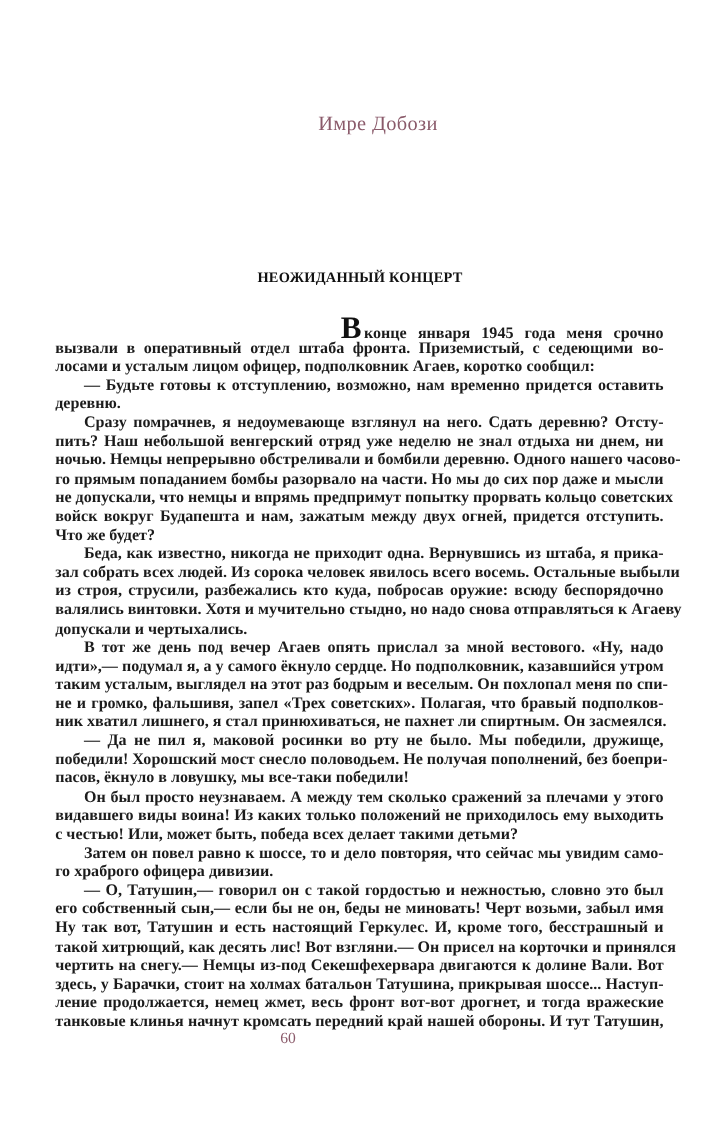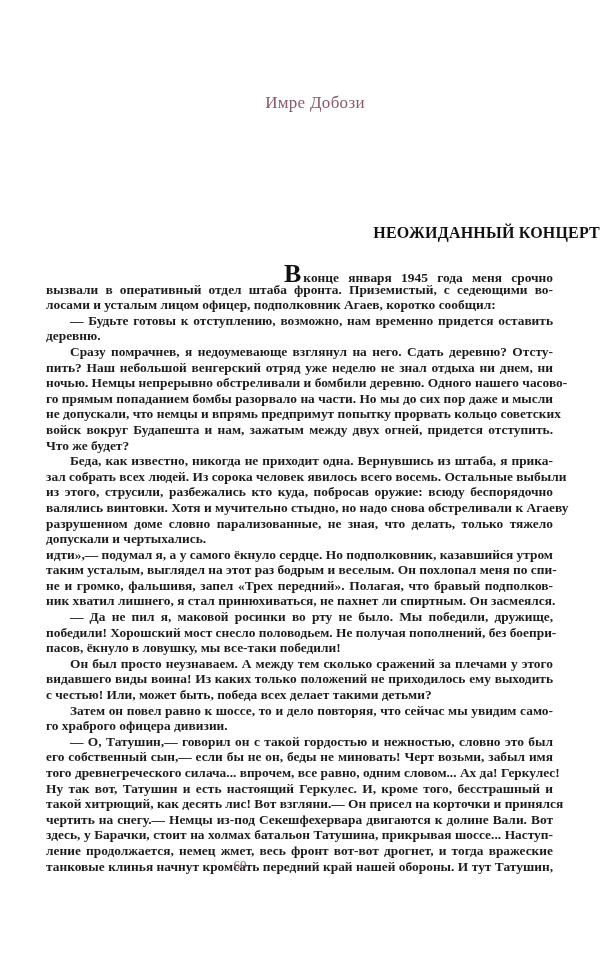--- a/index.html
+++ b/index.html
@@ -5,22 +5,22 @@
   html, body { margin: 0; padding: 0; }
   body {
     width: 600px; height: 953px; background: #ffffff; position: relative;
     overflow: hidden; font-family: "Liberation Serif", "DejaVu Serif", serif; color: #1a1a1a;
   }
   .author {
     position: absolute; left: 15px; width: 600px; top: 93px; text-align: center;
     font-size: 17px; font-weight: normal; color: #8a5a6a; letter-spacing: 0.3px;
   }
   .story-title {
-    position: absolute; left: 0; width: 600px; top: 224px; text-align: right;
-    font-size: 16px; font-weight: bold; color: #111; letter-spacing: 0.2px;
+    position: absolute; left: 0; width: 600px; top: 224px; text-align: center;
+    font-size: 12px; font-weight: bold; color: #111; letter-spacing: 0.2px;
   }
   .body-text {
     position: absolute; left: 46px; width: 507px; top: 266px;
     font-size: 13.4px; line-height: 15.6px; text-align: justify; font-weight: bold;
     color: #1c1c1c;
   }
   .line { display: block; white-space: nowrap; text-align-last: justify; text-align: justify; height: 15.6px; overflow: visible; }
   .line.last { text-align-last: left; }
   .line.first { padding-left: 238px; }
   .line.indent { padding-left: 24px; }
@@ -44,39 +44,38 @@
     <span class="line last">деревню.</span>
     <span class="line indent">Сразу помрачнев, я недоумевающе взглянул на него. Сдать деревню? Отсту-</span>
     <span class="line">пить? Наш небольшой венгерский отряд уже неделю не знал отдыха ни днем, ни</span>
     <span class="line">ночью. Немцы непрерывно обстреливали и бомбили деревню. Одного нашего часово-</span>
     <span class="line">го прямым попаданием бомбы разорвало на части. Но мы до сих пор даже и мысли</span>
     <span class="line">не допускали, что немцы и впрямь предпримут попытку прорвать кольцо советских</span>
     <span class="line">войск вокруг Будапешта и нам, зажатым между двух огней, придется отступить.</span>
     <span class="line last">Что же будет?</span>
     <span class="line indent">Беда, как известно, никогда не приходит одна. Вернувшись из штаба, я прика-</span>
     <span class="line">зал собрать всех людей. Из сорока человек явилось всего восемь. Остальные выбыли</span>
-    <span class="line">из этого, струсили, разбежались кто куда, побросав оружие: всюду беспорядочно</span>
-    <span class="line">валялись винтовки. Хотя и мучительно стыдно, но надо снова обстреливали к Агаеву</span>
-    <span class="line">разрушенном доме словно парализованные, не зная, что делать, только тяжело</span>
+    <span class="line">из строя, струсили, разбежались кто куда, побросав оружие: всюду беспорядочно</span>
+    <span class="line">валялись винтовки. Хотя и мучительно стыдно, но надо снова отправляться к Агаеву</span>
     <span class="line last">допускали и чертыхались.</span>
+    <span class="line indent">В тот же день под вечер Агаев опять прислал за мной вестового. «Ну, надо</span>
     <span class="line">идти»,— подумал я, а у самого ёкнуло сердце. Но подполковник, казавшийся утром</span>
     <span class="line">таким усталым, выглядел на этот раз бодрым и веселым. Он похлопал меня по спи-</span>
-    <span class="line">не и громко, фальшивя, запел «Трех передний». Полагая, что бравый подполков-</span>
+    <span class="line">не и громко, фальшивя, запел «Трех советских». Полагая, что бравый подполков-</span>
     <span class="line">ник хватил лишнего, я стал принюхиваться, не пахнет ли спиртным. Он засмеялся.</span>
     <span class="line indent">— Да не пил я, маковой росинки во рту не было. Мы победили, дружище,</span>
     <span class="line">победили! Хорошский мост снесло половодьем. Не получая пополнений, без боепри-</span>
     <span class="line last">пасов, ёкнуло в ловушку, мы все-таки победили!</span>
     <span class="line indent">Он был просто неузнаваем. А между тем сколько сражений за плечами у этого</span>
     <span class="line">видавшего виды воина! Из каких только положений не приходилось ему выходить</span>
     <span class="line last">с честью! Или, может быть, победа всех делает такими детьми?</span>
     <span class="line indent">Затем он повел равно к шоссе, то и дело повторяя, что сейчас мы увидим само-</span>
     <span class="line last">го храброго офицера дивизии.</span>
     <span class="line indent">— О, Татушин,— говорил он с такой гордостью и нежностью, словно это был</span>
     <span class="line">его собственный сын,— если бы не он, беды не миновать! Черт возьми, забыл имя</span>
-    <span class="line">того древнегреческого силача... впрочем, все равно, одним словом... Ах да! Геркулес!</span>
     <span class="line">Ну так вот, Татушин и есть настоящий Геркулес. И, кроме того, бесстрашный и</span>
     <span class="line">такой хитрющий, как десять лис! Вот взгляни.— Он присел на корточки и принялся</span>
     <span class="line">чертить на снегу.— Немцы из-под Секешфехервара двигаются к долине Вали. Вот</span>
     <span class="line">здесь, у Барачки, стоит на холмах батальон Татушина, прикрывая шоссе... Наступ-</span>
     <span class="line">ление продолжается, немец жмет, весь фронт вот-вот дрогнет, и тогда вражеские</span>
     <span class="line">танковые клинья начнут кромсать передний край нашей обороны. И тут Татушин,</span>
   </div>
 
 <div class="page-number">60</div>
 

